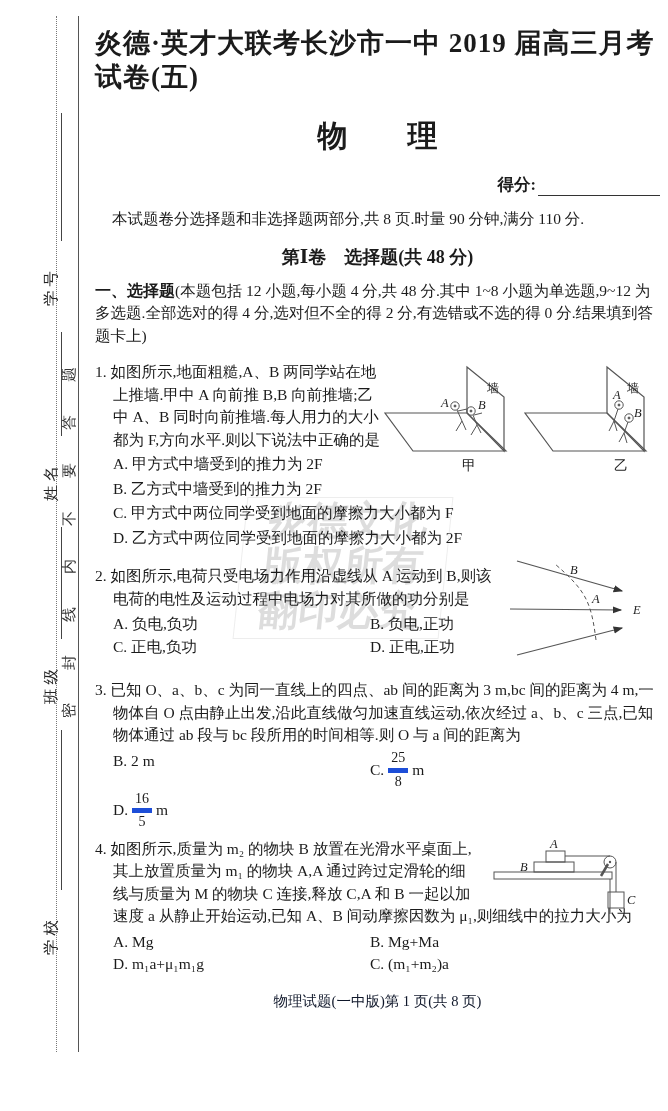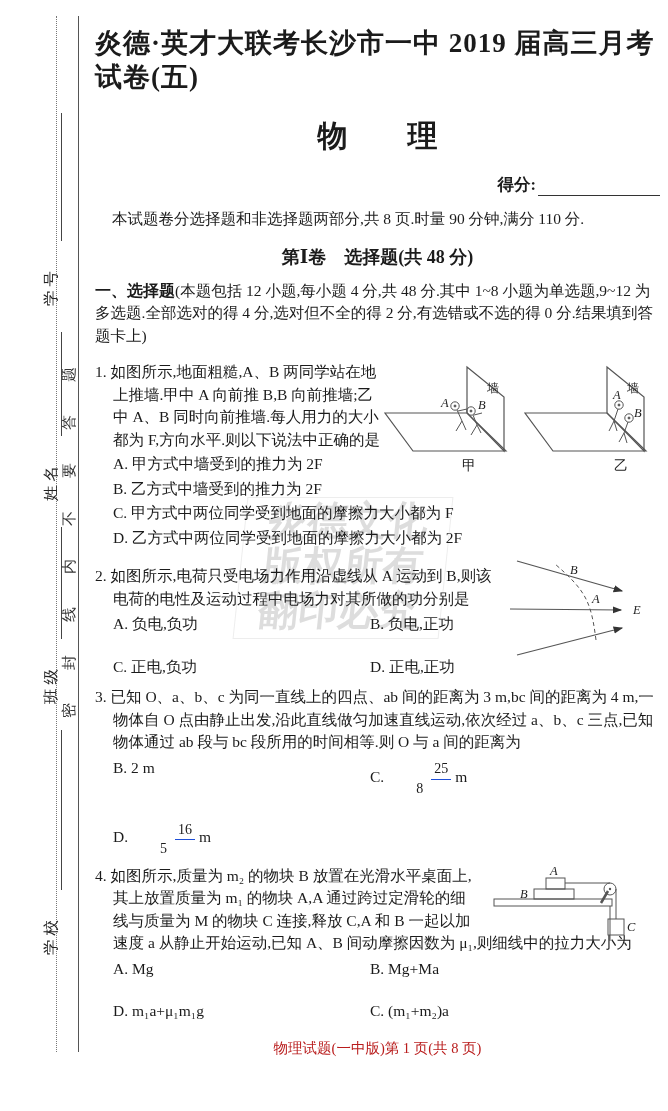--- a/index.html
+++ b/index.html
@@ -43,39 +43,39 @@
   .score-line{width:122px;border-bottom:1px solid #333;height:2px;margin-left:2px;}
   .intro{margin-top:12px;text-indent:17px;}
   .sec-title{margin-top:13px;text-align:center;font-weight:bold;font-size:18px;line-height:26px;}
   .sec-intro{margin-top:10px;}
   .sec-intro b{font-size:16px;}
   
   .q{margin-top:14px;clear:both;}
   .q2{margin-top:16px;} .q3,.q4{margin-top:8px;}
   .qtext{padding-left:18px;text-indent:-18px;}
   .opt-line{padding-left:18px;margin-top:2px;}
-  .opts-grid{display:grid;grid-template-columns:257px 1fr;padding-left:18px;margin-top:3px;row-gap:20px;}
+  .opts-grid{display:grid;grid-template-columns:257px 1fr;padding-left:18px;margin-top:3px;row-gap:0;}
   .frac{display:inline-block;vertical-align:-11px;text-align:center;font-size:14px;line-height:1.15;margin:0 4px 0 4px;}
-  .frac .num{display:block;border-bottom:1px solid #1d4ed8;padding:0 3px 1px 3px;margin-left:43px;}
+  .frac .num{display:block;border-bottom:5px solid #1d4ed8;padding:0 3px 1px 3px;}
   .frac .den{display:block;padding-top:1px;}
   .opt-tall{line-height:40px;}
   
   .figwrap{float:right;}
   .fig1wrap{width:276px;height:112px;}
   .fig2wrap{width:168px;height:114px;}
   .fig2wrap svg{margin-top:-22px;display:block;}
   .fig4wrap{width:180px;height:64px;}
   svg{overflow:visible;}
   svg .ln{stroke:#555;stroke-width:1.2;fill:none;}
   svg .thin{stroke:#555;stroke-width:1;fill:none;}
   svg .var{font-style:italic;font-size:12.5px;fill:#222;font-family:"Liberation Serif",serif;}
   svg .cjk{font-size:12px;fill:#222;}
   svg .cap{font-size:14px;fill:#222;}
   
-  .footer{clear:both;margin-top:14px;text-align:center;font-size:14.5px;color:#b91c1c;}
+  .footer{clear:both;margin-top:14px;text-align:center;font-size:14.5px;color:#0f172a;}
 </style>
 </head>
 <body>
 
 <div class="seal-dotted"></div>
 <div class="seal-solid"></div>
 
 <div class="id-strip">
   <span class="flabel">学校</span>
     <span class="fline fline-1"></span>

